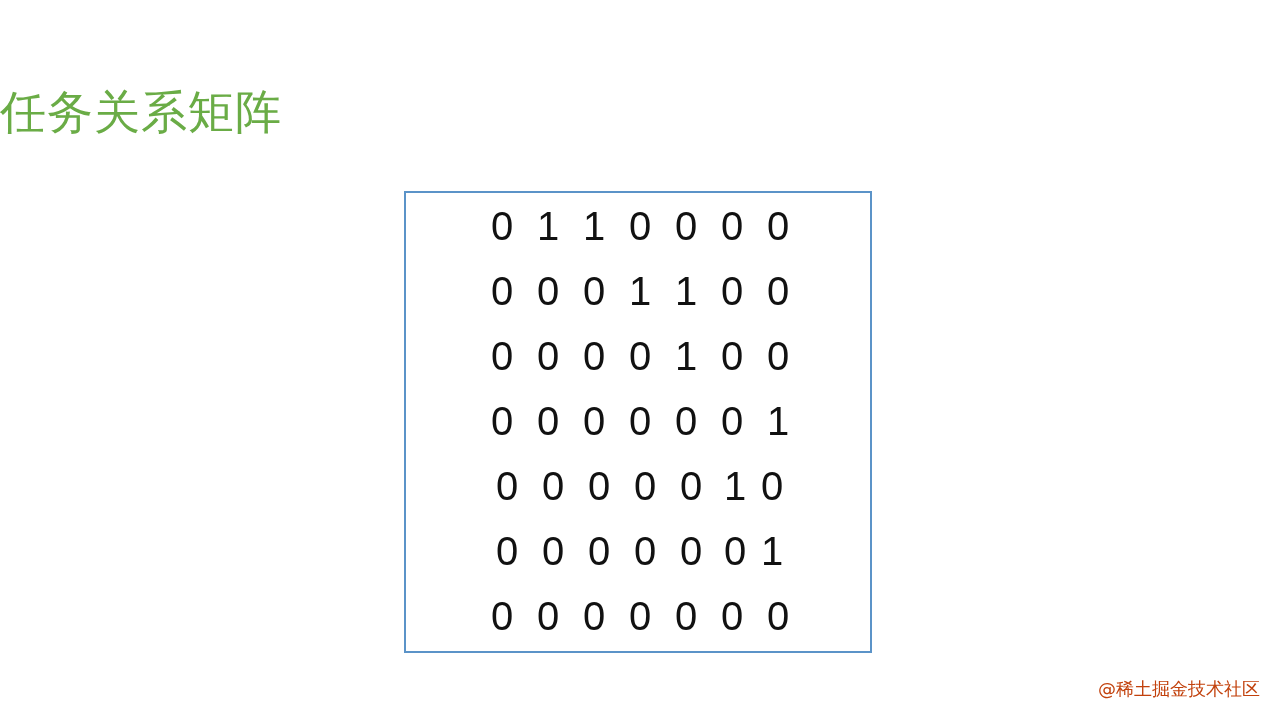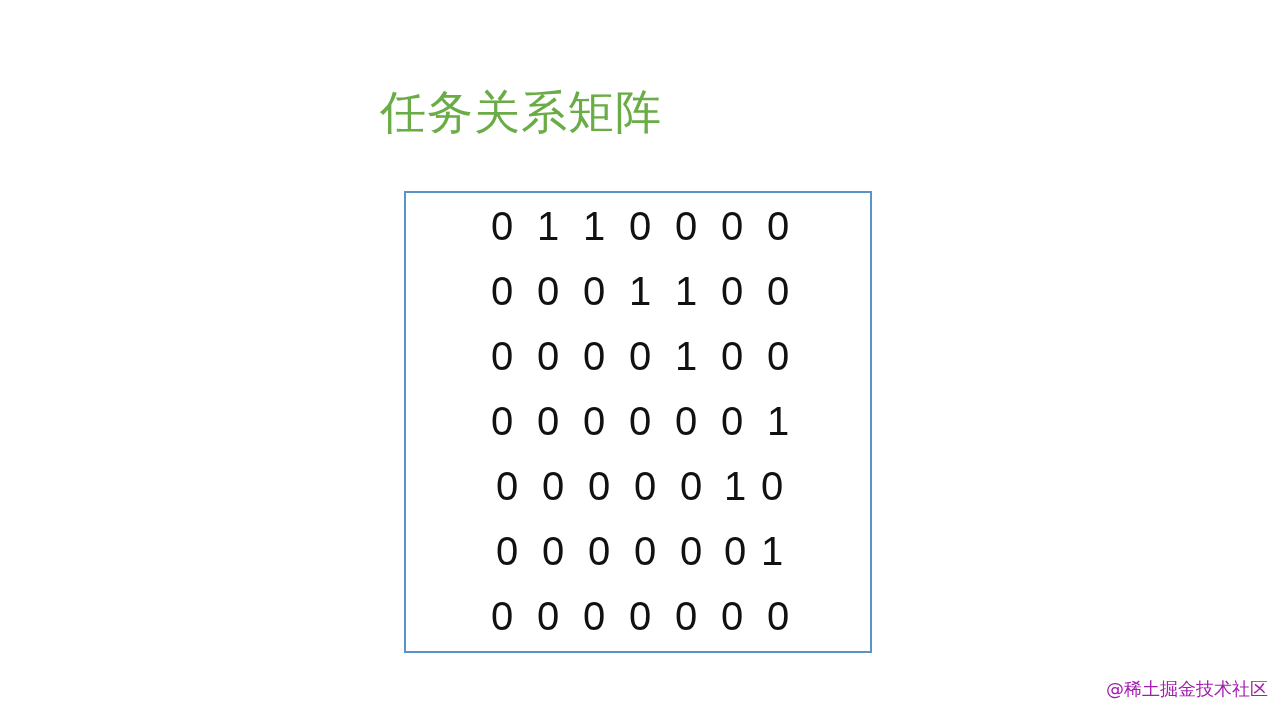--- a/index.html
+++ b/index.html
@@ -12,21 +12,21 @@
     }
     body {
       position: relative;
       font-family: "Liberation Sans", "DejaVu Sans", sans-serif;
     }
     .title {
       position: absolute;
       left: 0;
       top: 82px;
       width: 1042px;
-      text-align: center;
+      text-align: left;
       font-size: 46px;
       color: #6aac46;
       letter-spacing: 1px;
       font-family: "DejaVu Sans", sans-serif;
       line-height: 60px;
     }
     .matrix-box {
       position: absolute;
       left: 404px;
       top: 191px;
@@ -45,24 +45,24 @@
       position: absolute;
       width: 40px;
       text-align: center;
       font-size: 40px;
       line-height: 50px;
       color: #111111;
       font-family: "Liberation Sans", sans-serif;
     }
     .watermark {
       position: absolute;
-      right: 12px;
+      right: 20px;
       top: 677px;
       font-size: 18px;
-      color: #a21caf;
+      color: #c2410c;
       font-family: "DejaVu Sans", sans-serif;
     }
   </style>
 </head>
 <body>
 
 <div class="title">任务关系矩阵</div>
 
 <div class="matrix-box" id="matrix">
     <div class="matrix-row" style="top: 8px;">

